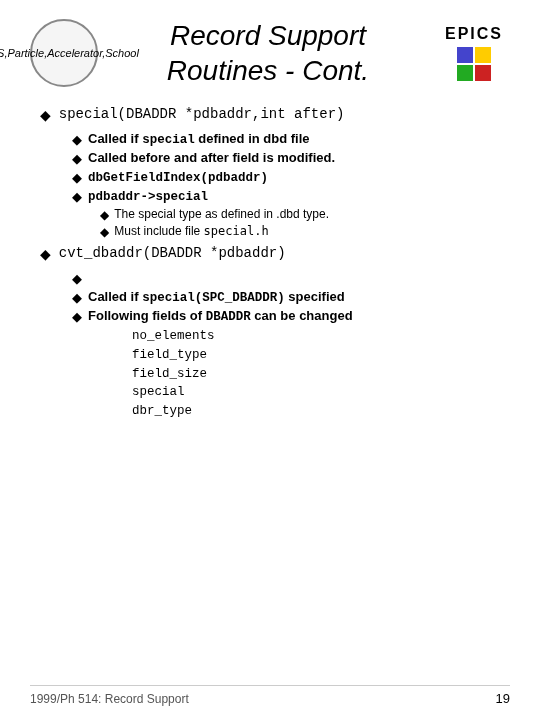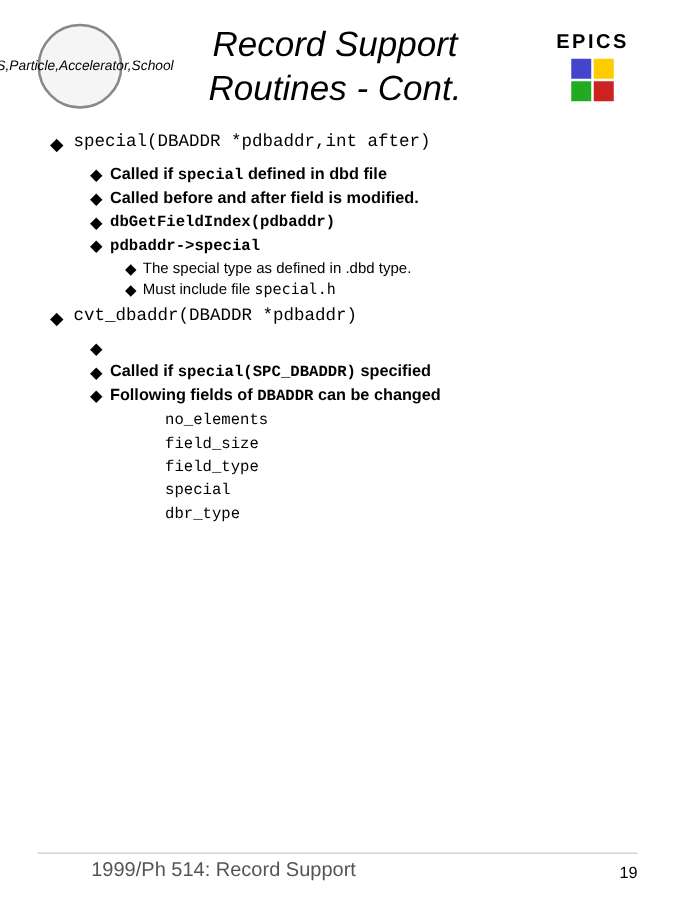--- a/index.html
+++ b/index.html
@@ -192,23 +192,22 @@
       left: 30px;
       right: 30px;
       display: flex;
       justify-content: space-between;
       align-items: center;
       border-top: 1px solid #ccc;
       padding-top: 5px;
     }
 
     .footer-left {
-      font-size: 16px;
+      font-size: 12px;
       color: #555;
-      margin-left: 43px;
     }
 
     .footer-right {
       font-size: 13px;
       color: #000;
     }
   </style>
 </head>
 <body>
 
@@ -301,22 +300,22 @@
         <span class="sub-text">Called if <code>special(SPC_DBADDR)</code> specified</span>
       </div>
 
       <div class="sub-item">
         <span class="sub-diamond">◆</span>
         <span class="sub-text">Following fields of <code>DBADDR</code> can be changed</span>
       </div>
 
       <div class="code-block">
         <div>no_elements</div>
+        <div>field_type</div>
         <div>field_size</div>
-        <div>field_type</div>
         <div>special</div>
         <div>dbr_type</div>
       </div>
     </div>
 
   </div>
 
   <div class="footer">
     <span class="footer-left">1999/Ph 514: Record Support</span>
     <span class="footer-right">19</span>

